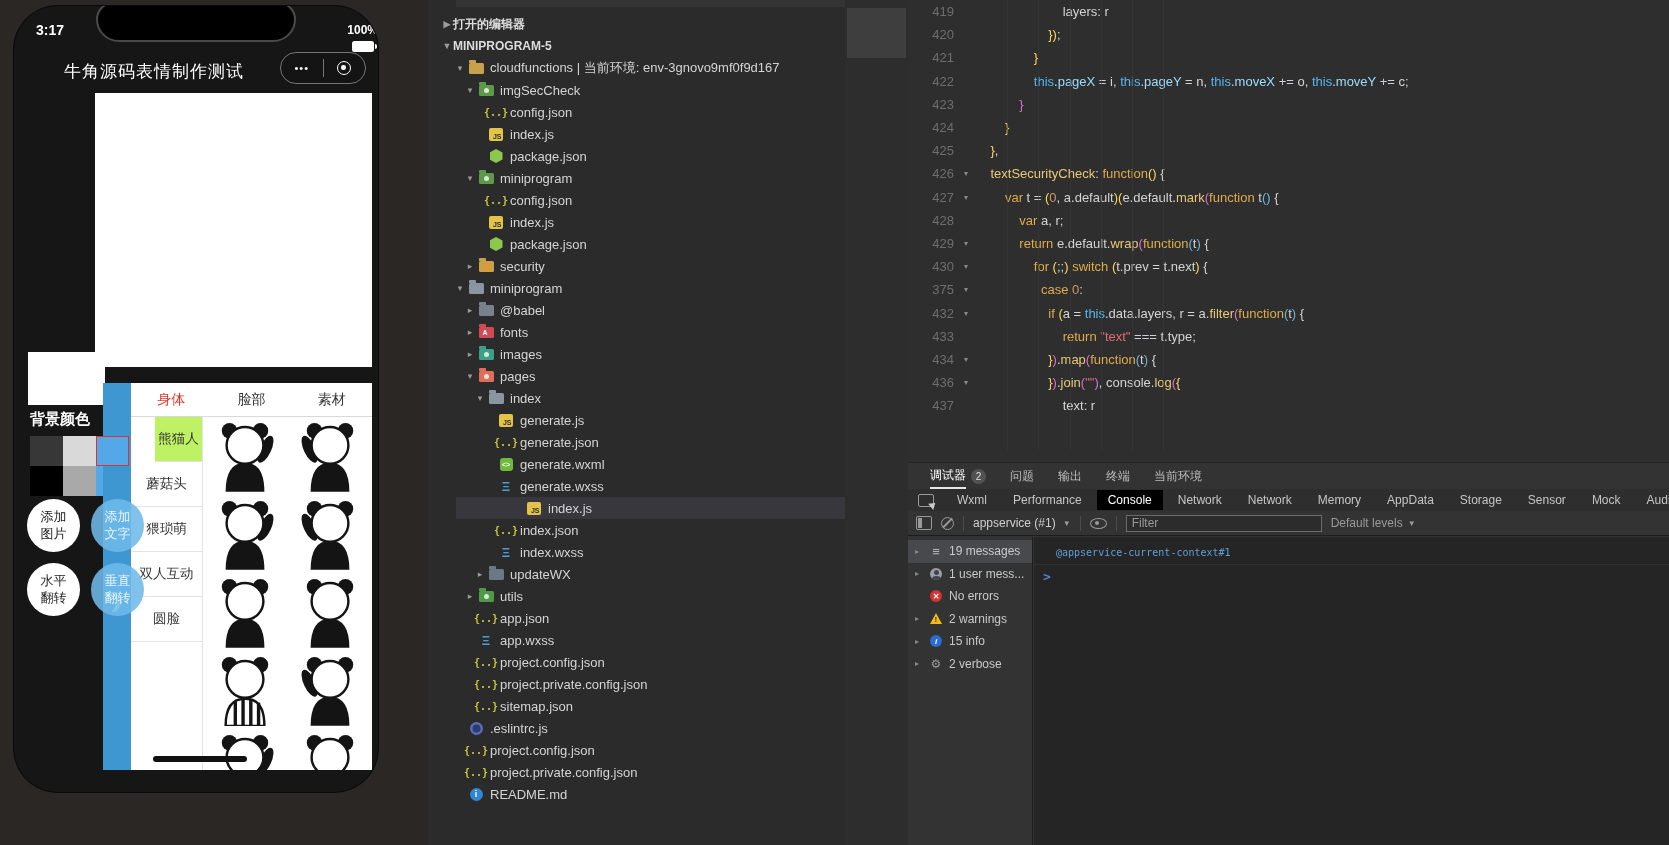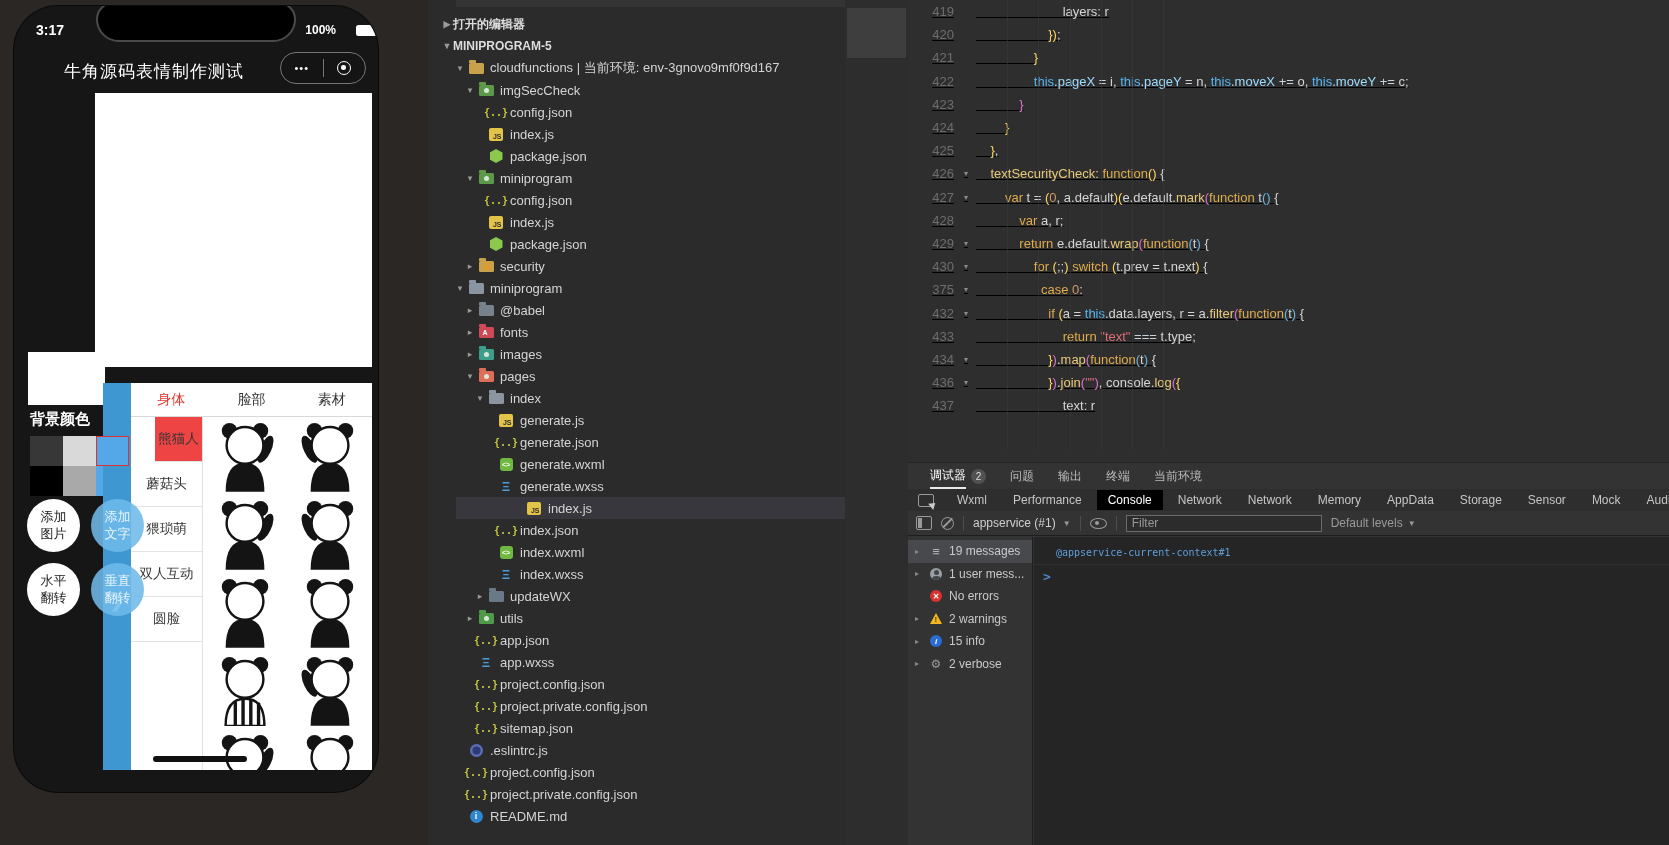--- a/index.html
+++ b/index.html
@@ -4,21 +4,21 @@
 <style>
   html,body{margin:0;padding:0;background:#1b1b1b;}
   *{box-sizing:border-box;font-family:"Liberation Sans",sans-serif;}
   .stage{position:relative;width:1669px;height:845px;background:#262421;overflow:hidden;}
 
   
   .sim{position:absolute;left:0;top:0;width:428px;height:845px;background:#2a2725;}
   .phone{position:absolute;left:14px;top:6px;width:364px;height:786px;background:#161616;border-radius:44px;overflow:hidden;box-shadow:0 0 0 1px #0a0a0a;}
   .notch{position:absolute;left:82px;top:-4px;width:200px;height:40px;background:#000;border:2px solid #4a4a4a;border-radius:18px 18px 24px 24px;}
   .ptime{position:absolute;left:22px;top:16px;color:#fff;font-size:14px;font-weight:bold;}
-  .batt{position:absolute;right:0;top:17px;color:#fff;font-size:12px;font-weight:bold;display:flex;align-items:center;gap:20px;}
+  .batt{position:absolute;right:0;top:17px;color:#fff;font-size:12px;font-weight:bold;display:flex;align-items:center;gap:4px;flex-direction:column;}
   .batt-icon{display:inline-block;width:22px;height:11px;background:#fff;border-radius:2.5px;position:relative;}
   .batt-icon::after{content:"";position:absolute;right:-3px;top:3px;width:2px;height:5px;background:#fff;border-radius:0 2px 2px 0;}
   .navtitle{position:absolute;left:0;right:84px;top:54px;text-align:center;color:#fff;font-size:17px;letter-spacing:1px;}
   .capsule{position:absolute;right:12px;top:46px;width:86px;height:32px;border:1px solid #757575;border-radius:16px;background:rgba(20,20,20,.55);display:flex;align-items:center;}
   .cap-dots{flex:1;text-align:center;color:#fff;font-size:11px;letter-spacing:1px;}
   .cap-div{width:1px;height:18px;background:#757575;}
   .cap-target{flex:1;display:flex;align-items:center;justify-content:center;}
   .cap-target i{width:14px;height:14px;border:1.8px solid #fff;border-radius:50%;position:relative;}
   .cap-target i::after{content:"";position:absolute;left:3px;top:3px;width:4.5px;height:4.5px;background:#fff;border-radius:50%;}
   .canvas{position:absolute;left:81px;top:87px;width:277px;height:274px;background:#fff;}
@@ -31,21 +31,21 @@
   .chev{position:absolute;left:7px;top:208px;color:#fff;font-size:17px;font-weight:bold;}
   .rbtn{position:absolute;width:53px;height:53px;border-radius:50%;display:flex;align-items:center;justify-content:center;text-align:center;font-size:13px;line-height:1.25;z-index:5;white-space:pre-line;}
   .rbtn.light{background:#fff;color:#222;}
   .rbtn.blue{background:rgba(110,185,233,.88);color:rgba(255,255,255,.85);}
   .picker{position:absolute;left:117px;top:377px;width:241px;height:387px;background:#fff;z-index:3;overflow:hidden;}
   .ptabs{position:absolute;left:0;top:0;right:0;height:34px;display:flex;border-bottom:1px solid #d9d9d9;background:#fff;}
   .ptab{flex:1;display:flex;align-items:center;justify-content:center;font-size:14px;color:#333;}
   .ptab.active{color:#e0392e;}
   .pcats{position:absolute;left:0;top:34px;width:72px;bottom:0;border-right:1px solid #e3e3e3;background:#fff;}
   .pcat{height:45px;display:flex;align-items:center;justify-content:center;font-size:13.5px;color:#333;border-bottom:1px solid #e3e3e3;background:#fff;}
-  .pcat.sel{background:#ef4444;margin-left:24px;}
+  .pcat.sel{background:#bef264;margin-left:24px;}
   .pgrid{position:absolute;left:72px;top:34px;right:0;bottom:0;}
   .pcell{position:absolute;width:84px;height:78px;display:flex;align-items:center;justify-content:center;}
   .homebar{position:absolute;left:139px;top:750px;width:94px;height:6px;background:#111;border-radius:3px;z-index:9;}
 
   
   .explorer{position:absolute;left:428px;top:0;width:417px;height:845px;background:#2b2b2b;overflow:hidden;}
   .ex-topcut{position:absolute;left:28px;top:0;right:0;height:7px;background:#343434;}
   .ex-rows{position:absolute;left:0;top:13px;right:0;}
   .exrow{height:22px;display:flex;align-items:center;font-size:13px;color:#d4d4d4;position:relative;}
   .exrow.sel{background:#37373d;margin-left:28px;}
@@ -68,21 +68,21 @@
   .feslint{width:13px;height:13px;border-radius:50%;background:#2d3a75;box-shadow:inset 0 0 0 2.5px #5b6cb0;}
   .finfo{width:13px;height:13px;border-radius:50%;background:#2f86d2;color:#fff;font-size:9px;font-weight:bold;display:flex;align-items:center;justify-content:center;}
 
   
   .midstrip{position:absolute;left:845px;top:0;width:63px;height:845px;background:#2d2d2d;}
   .mthumb{position:absolute;left:2px;top:8px;right:2px;height:50px;background:#3e3e3e;}
 
   
   .editor{position:absolute;left:908px;top:0;width:761px;height:462px;background:#2e2e2e;overflow:hidden;}
   .eguide{position:absolute;top:0;height:450px;width:1px;background:#3a3a3a;opacity:.55;}
-  .eline{height:23.2px;display:flex;align-items:center;font-family:"DejaVu Sans Mono",monospace;font-size:13px;text-decoration:underline;}
+  .eline{height:23.2px;display:flex;align-items:center;font-family:"DejaVu Sans Mono",monospace;font-size:13px;}
   .lnum{width:48px;text-align:right;color:#6e6e6e;flex:none;padding-right:2px;}
   .lfold{width:20px;text-align:center;color:#8a8a8a;font-size:8px;flex:none;}
   .lcode{white-space:pre;}
   .tk-pl{color:#d4d4d4;} .tk-kw{color:#dfab4c;} .tk-fn{color:#e8c97a;}
   .tk-th{color:#56b6f2;} .tk-pr{color:#9cdcfe;} .tk-st{color:#e06c75;}
   .tk-nu{color:#d19a66;} .tk-op{color:#c9d1d9;}
   .tk-b1{color:#ffd75e;} .tk-b2{color:#e06cd8;} .tk-b3{color:#6cb6e0;}
 
   
   .debugger{position:absolute;left:908px;top:462px;width:761px;height:383px;background:#333;}
@@ -520,29 +520,20 @@
             <span class="ticon">
               <span class="fjson">{..}</span>
             </span>
             <span>index.json</span>
           </div>
         </div>
         <div class="exrow">
           <div class="inner" style="margin-left: 56px;">
             <span class="tarrow"></span>
             <span class="ticon">
-              <span class="fwxml">&lt;&gt;</span>
-            </span>
-            <span>index.wxml</span>
-          </div>
-        </div>
-        <div class="exrow">
-          <div class="inner" style="margin-left: 56px;">
-            <span class="tarrow"></span>
-            <span class="ticon">
               <span class="fwxss">Ξ</span>
             </span>
             <span>index.wxss</span>
           </div>
         </div>
         <div class="exrow">
           <div class="inner" style="margin-left: 46px;">
             <span class="tarrow">▸</span>
             <span class="ticon">
               <span class="folder" style="background: rgb(107, 120, 136);"></span>

